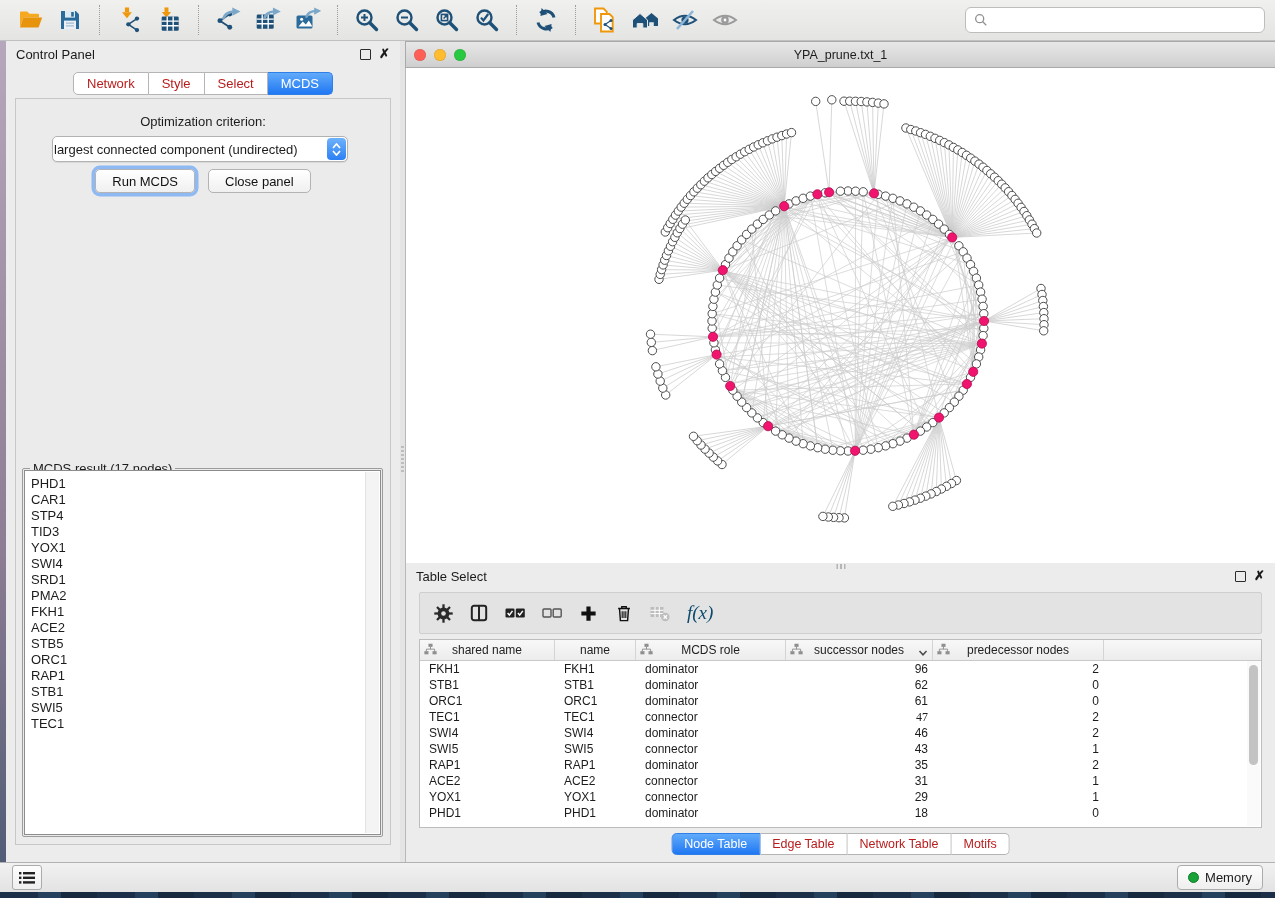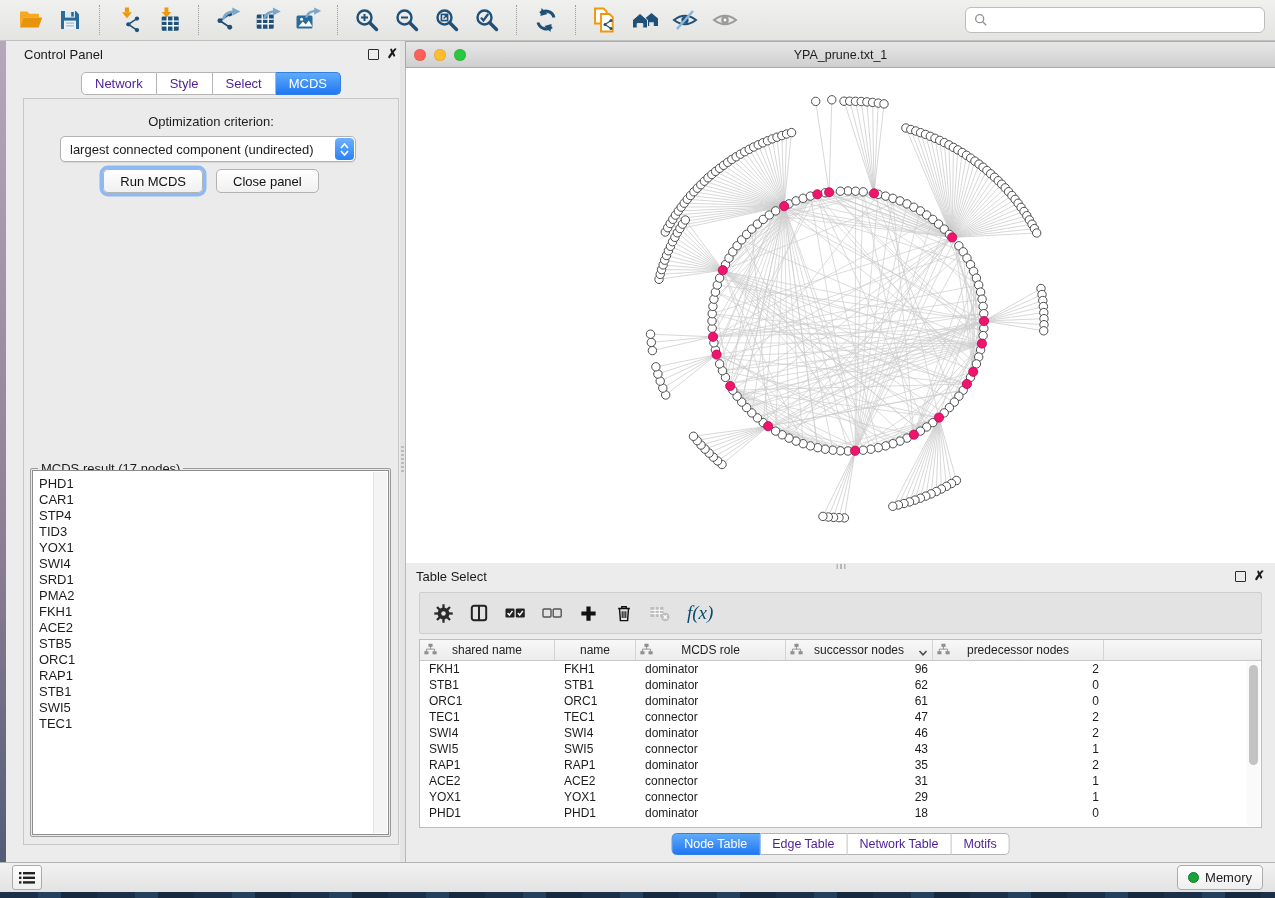--- a/index.html
+++ b/index.html
@@ -10,34 +10,34 @@
   .tool svg{width:26px;height:26px;}
   .tbsep{width:0;height:30px;border-left:1px dotted #9d9d9d;margin:0 9px;}
   .search-wrap{margin-left:auto;}
   .search-box{width:282px;height:24px;border:1px solid #bdbdbd;border-radius:6px;background:#fff;display:flex;align-items:center;padding:0 8px;}
   .search-box svg{width:14px;height:14px;margin-right:6px;flex:none;}
   .search-box input{border:none;outline:none;flex:1;font:13px "Liberation Sans",sans-serif;background:transparent;}
   
   .left-strip{position:absolute;left:0;top:41px;width:6px;height:851px;background:linear-gradient(#b7a7bc,#8d7d94 60%,#4c5a74);}
   .desktop-strip{position:absolute;left:0;top:892px;width:1275px;height:6px;background:repeating-linear-gradient(90deg,#1b3048 0 38px,#24405c 38px 61px,#16293e 61px 97px);}
   
-  .cpanel{position:absolute;left:14px;top:41px;width:394px;height:821px;background:#ececec;}
+  .cpanel{position:absolute;left:6px;top:41px;width:394px;height:821px;background:#ececec;}
   .panel-title{position:absolute;left:0;top:0;right:0;height:26px;display:flex;align-items:center;padding:0 10px;font-size:13px;color:#1a1a1a;}
   .win-btns{margin-left:auto;display:flex;align-items:center;gap:8px;}
   .float-btn{width:9px;height:9px;border:1.6px solid #2c2c2c;border-radius:1px;}
   .close-btn{font-size:13px;font-weight:bold;color:#1a1a1a;line-height:10px;}
   .cp-tabs{position:absolute;top:31px;left:50%;transform:translateX(-50%);display:flex;}
-  .seg-tab{padding:3px 13px;font-size:13px;background:#fff;border:1px solid #b5b5b5;border-left-width:0;color:#4c1d95;white-space:nowrap;}
+  .seg-tab{padding:3px 13px;font-size:13px;background:#fff;border:1px solid #b5b5b5;border-left-width:0;color:#b91c1c;white-space:nowrap;}
   .seg-tab:first-child{border-left-width:1px;border-radius:5px 0 0 5px;}
   .seg-tab:last-child{border-radius:0 5px 5px 0;}
   .seg-tab.active{background:linear-gradient(#61abfb,#2077f2);border-color:#2f7fe8;color:#fff;}
   .cp-body{position:absolute;top:57px;left:9px;right:9px;bottom:17px;border:1px solid #c7c7c7;background:#ebebeb;}
   .opt-label{position:absolute;top:15px;left:0;right:0;text-align:center;font-size:13px;}
   .dropdown{position:absolute;top:37px;left:36px;right:42px;height:24px;background:#fff;border:1px solid #b2b2b2;border-radius:5px;display:flex;align-items:center;box-shadow:0 1px 1px rgba(0,0,0,.08);}
-  .dropdown .dd-text{padding-left:9px;font-size:13px;white-space:nowrap;overflow:hidden;}
+  .dropdown .dd-text{padding-left:1px;font-size:13px;white-space:nowrap;overflow:hidden;}
   .dd-stepper{position:absolute;right:1px;top:1px;bottom:1px;width:19px;border-radius:4px;background:linear-gradient(#6fb2fb,#2b80f4);display:flex;flex-direction:column;align-items:center;justify-content:center;gap:1px;}
   .dd-stepper svg{display:block;}
   .btn-row{position:absolute;top:70px;left:0;right:0;display:flex;justify-content:center;gap:13px;}
   .mac-btn{height:22px;padding:0 16px;background:linear-gradient(#ffffff,#f0f0f0);border:1px solid #b3b3b3;border-radius:5px;font-size:13px;color:#111;display:flex;align-items:center;}
   .mac-btn.focused{box-shadow:0 0 0 3.5px rgba(112,168,245,.75);}
   .groupbox{position:absolute;left:6px;right:7px;top:369px;bottom:7px;border:1px solid #9c9c9c;border-radius:2px;}
   .groupbox-label{position:absolute;top:-8px;left:7px;background:#ebebeb;padding:0 3px;font-size:13px;}
   .mcds-list{position:absolute;inset:1px;background:#fff;border:1px solid #8d8d8d;overflow:hidden;}
   .mcds-items{position:absolute;inset:1px 15px 1px 1px;padding:4px 0 0 5px;font-size:13px;line-height:16px;}
   .mcds-scroll{position:absolute;top:1px;bottom:1px;right:1px;width:13px;background:#f4f4f4;border-left:1px solid #e2e2e2;}
@@ -1154,21 +1154,21 @@
             <div class="td left" style="width: 135px;">ORC1</div>
             <div class="td left" style="width: 81px;">ORC1</div>
             <div class="td left" style="width: 150px;">dominator</div>
             <div class="td right" style="width: 147px;">61</div>
             <div class="td right" style="width: 171px;">0</div>
           </div>
           <div class="tr">
             <div class="td left" style="width: 135px;">TEC1</div>
             <div class="td left" style="width: 81px;">TEC1</div>
             <div class="td left" style="width: 150px;">connector</div>
-            <div class="td right" style="width: 147px;">47</div>
+            <div class="td right" style="width: 147px; font-family: Liberation Serif, serif;">47</div>
             <div class="td right" style="width: 171px;">2</div>
           </div>
           <div class="tr">
             <div class="td left" style="width: 135px;">SWI4</div>
             <div class="td left" style="width: 81px;">SWI4</div>
             <div class="td left" style="width: 150px;">dominator</div>
             <div class="td right" style="width: 147px;">46</div>
             <div class="td right" style="width: 171px;">2</div>
           </div>
           <div class="tr">

